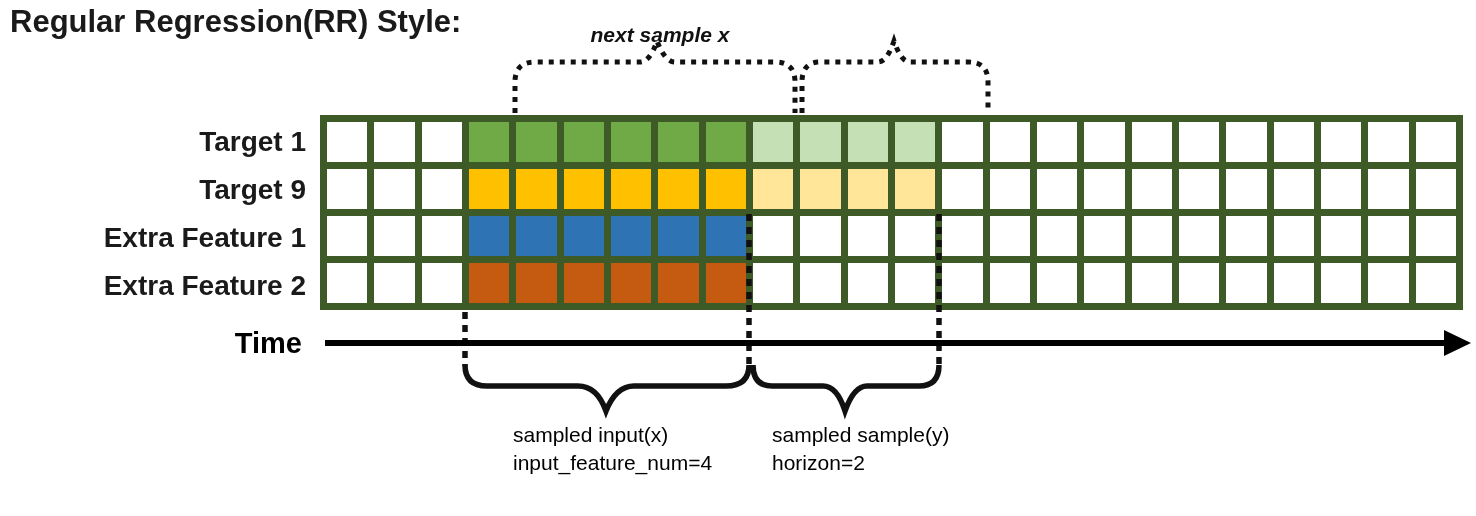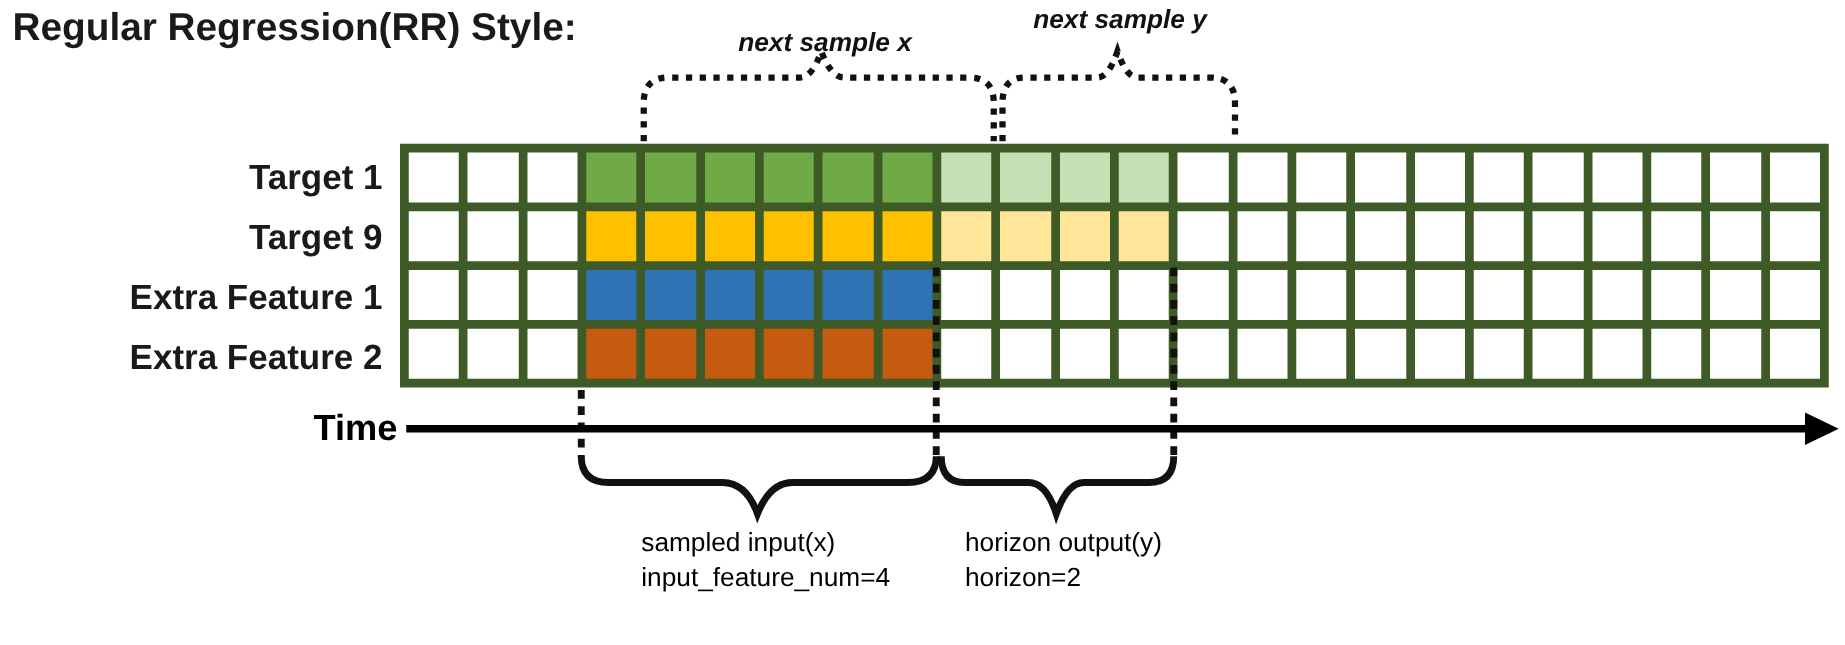--- a/index.html
+++ b/index.html
@@ -41,40 +41,39 @@
     background:#3e5a26;
   }
   .cell{background:#fff;}
   .overlay{
     position:absolute;left:0;top:0;
     pointer-events:none;
   }
   .time-label{
     position:absolute;left:0;top:327px;width:302px;
     text-align:right;
-    font-size:29px;font-weight:700;color:#000;padding-left:16px;
+    font-size:29px;font-weight:700;color:#000;
   }
   .annot-block{
     position:absolute;
     font-size:21px;line-height:28px;font-weight:400;color:#000;
     white-space:nowrap;
   }
   .annot-input{left:513px;top:421px;}
   .annot-output{left:772px;top:421px;}
   .annot-block span{display:block;}
 </style>
 </head>
 <body>
 
 <div class="canvas">
 
   <div class="title">Regular Regression(RR) Style:</div>
 
   <div class="next-label next-x">next sample x</div>
-  <div class="next-label next-y">next sample y</div>
 
   <div class="row-label" style="top:127px;">Target 1</div>
   <div class="row-label" style="top:175px;">Target 9</div>
   <div class="row-label" style="top:223px;text-align:right;">Extra Feature 1</div>
   <div class="row-label" style="top:271px;">Extra Feature 2</div>
 
   <div class="grid" style="background: rgb(62, 90, 38);">
       <div class="cell" style="background: rgb(255, 255, 255);"></div>
       <div class="cell" style="background: rgb(255, 255, 255);"></div>
       <div class="cell" style="background: rgb(255, 255, 255);"></div>
@@ -174,21 +173,21 @@
     </div>
 
   <div class="time-label">Time</div>
 
   <div class="annot-block annot-input">
     <span>sampled input(x)</span>
     <span>input_feature_num=4</span>
   </div>
 
   <div class="annot-block annot-output">
-    <span>horizon output(y)</span>
+    <span>sampled sample(y)</span>
     <span>horizon=2</span>
   </div>
 
   <svg class="overlay" width="1476" height="516" viewBox="0 0 1476 516">
 
     <path d="M 515 113 L 515 82 Q 515 62 535 62 L 640 62 Q 650 62 657 41 Q 665 62 675 62 L 775 62 Q 795 62 795 82 L 795 113" fill="none" stroke="#111" stroke-width="5" stroke-dasharray="5 6"></path>
 
     <path d="M 802 113 L 802 82 Q 802 62 820 62 L 878 62 Q 887 62 894 41 Q 901 62 910 62 L 968 62 Q 988 62 988 82 L 988 113" fill="none" stroke="#111" stroke-width="5" stroke-dasharray="5 6"></path>
 
     <line x1="465" y1="312" x2="465" y2="366" stroke="#111" stroke-width="5.5" stroke-dasharray="7 6"></line>

